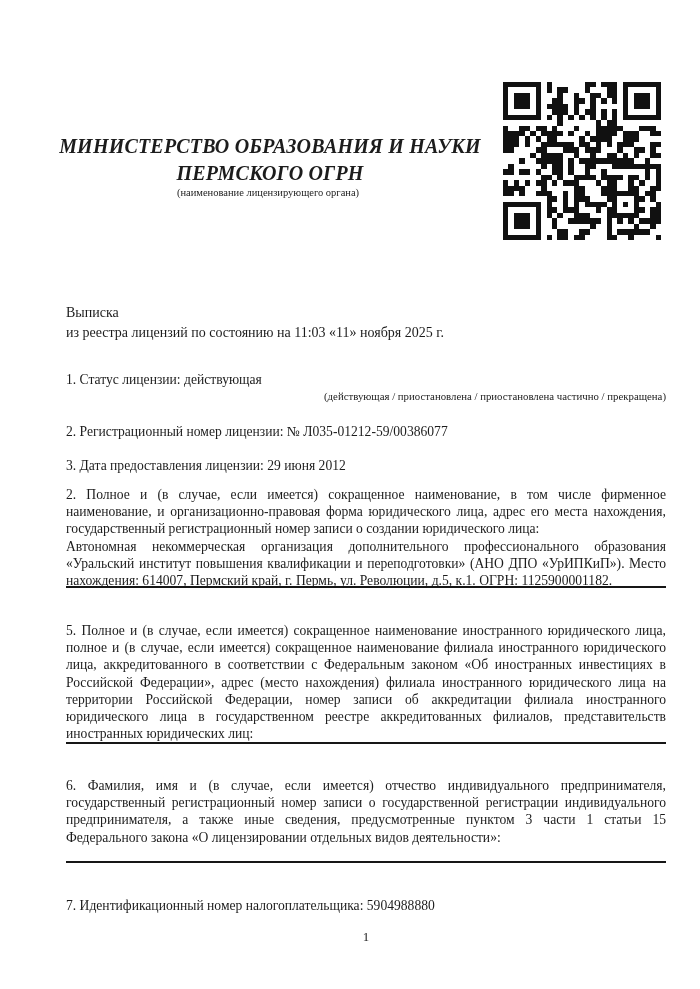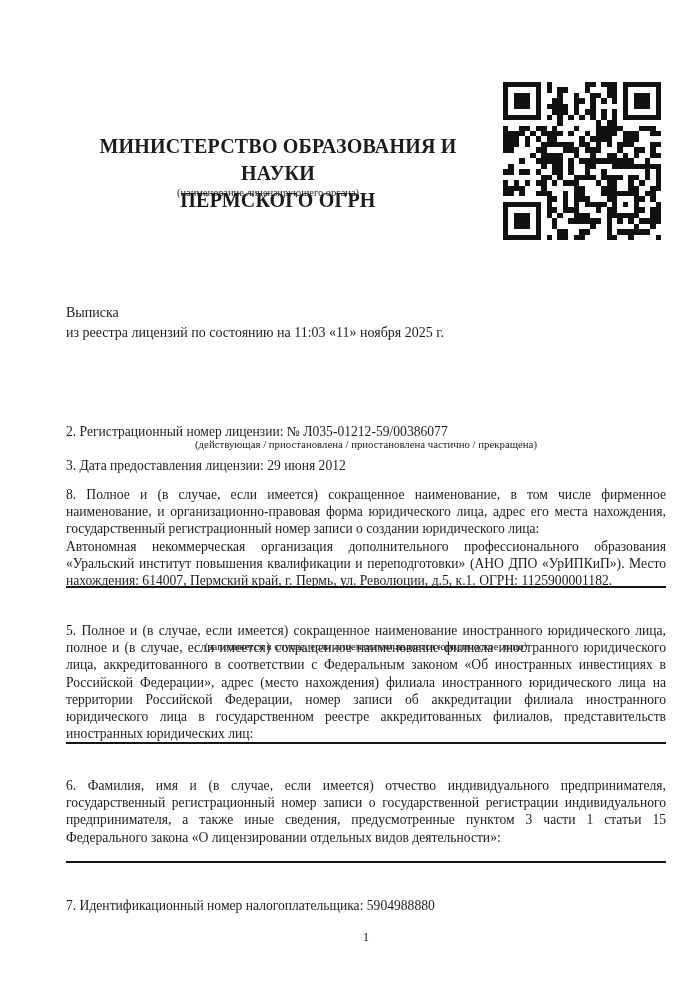--- a/index.html
+++ b/index.html
@@ -8,29 +8,30 @@
     width:700px;
     height:989px;
     background:#ffffff;
     font-family:"Liberation Serif", serif;
     color:#1c1c1c;
     overflow:hidden;
   }
   .abs{position:absolute;left:66px;width:600px;}
   .body-text{font-size:13.6px;line-height:17.2px;}
   .justify{text-align:justify;text-justify:inter-word;}
-  .note{font-size:10.8px;line-height:13px;text-align:center;color:#1c1c1c;margin-top:48px;}
+  .note{font-size:10.8px;line-height:13px;text-align:right;color:#1c1c1c;}
   .rule{height:0;border-top:2px solid #161616;}
   .ministry{
-    left:66px;width:424px;
+    left:58px;width:424px;
     text-align:center;
     font-weight:bold;
     font-size:20px;
     line-height:27px;
     letter-spacing:0.2px;
+    font-style:italic;
   }
   .ministry-note{left:56px;width:424px;font-size:10.5px;line-height:13px;text-align:center;}
   .doc-title{text-align:left;font-size:14px;line-height:19.5px;}
   .qr-box{position:absolute;left:503px;top:82px;width:158px;height:158px;}
   .qr-box svg{display:block;width:158px;height:158px;}
   .page-num{text-align:center;font-size:13px;}
 </style>
 </head>
 <body>
 
@@ -485,32 +486,32 @@
     <div>МИНИСТЕРСТВО ОБРАЗОВАНИЯ И НАУКИ</div>
     <div>ПЕРМСКОГО ОГРН</div>
   </div>
   <div class="abs ministry-note" style="top:186px">(наименование лицензирующего органа)</div>
 
   <div class="abs doc-title" style="top:303px">
     <div>Выписка</div>
     <div>из реестра лицензий по состоянию на 11:03 «11» ноября 2025 г.</div>
   </div>
 
+  <div class="abs body-text" style="top:371px">1. Статус лицензии: действующая</div>
   <div class="abs note" style="top:390px">(действующая / приостановлена / приостановлена частично / прекращена)</div>
 
   <div class="abs body-text" style="top:423px">2. Регистрационный номер лицензии: № Л035-01212-59/00386077</div>
 
   <div class="abs body-text" style="top:457px">3. Дата предоставления лицензии: 29 июня 2012</div>
 
   <div class="abs body-text justify" style="top:486px">
-    <div>8. Полное и (в случае, если имеется) сокращенное наименование, в том числе фирменное наименование, и организационно-правовая форма юридического лица, адрес его места нахождения, государственный регистрационный номер записи о создании юридического лица:</div>
+    <div>2. Полное и (в случае, если имеется) сокращенное наименование, в том числе фирменное наименование, и организационно-правовая форма юридического лица, адрес его места нахождения, государственный регистрационный номер записи о создании юридического лица:</div>
     <div>Автономная некоммерческая организация дополнительного профессионального образования «Уральский институт повышения квалификации и переподготовки» (АНО ДПО «УрИПКиП»). Место нахождения: 614007, Пермский край, г. Пермь, ул. Революции, д.5, к.1. ОГРН: 1125900001182.</div>
   </div>
   <div class="abs rule" style="top:586px"></div>
-  <div class="abs note" style="top:592px">(заполняется в случае, если лицензиатом является юридическое лицо)</div>
 
   <div class="abs body-text justify" style="top:622px">5. Полное и (в случае, если имеется) сокращенное наименование иностранного юридического лица, полное и (в случае, если имеется) сокращенное наименование филиала иностранного юридического лица, аккредитованного в соответствии с Федеральным законом «Об иностранных инвестициях в Российской Федерации», адрес (место нахождения) филиала иностранного юридического лица на территории Российской Федерации, номер записи об аккредитации филиала иностранного юридического лица в государственном реестре аккредитованных филиалов, представительств иностранных юридических лиц:</div>
   <div class="abs rule" style="top:742px"></div>
 
   <div class="abs body-text justify" style="top:777px">6. Фамилия, имя и (в случае, если имеется) отчество индивидуального предпринимателя, государственный регистрационный номер записи о государственной регистрации индивидуального предпринимателя, а также иные сведения, предусмотренные пунктом 3 части 1 статьи 15 Федерального закона «О лицензировании отдельных видов деятельности»:</div>
   <div class="abs rule" style="top:861px"></div>
 
   <div class="abs body-text" style="top:897px">7. Идентификационный номер налогоплательщика: 5904988880</div>
 
   <div class="abs page-num" style="top:929px">1</div>

